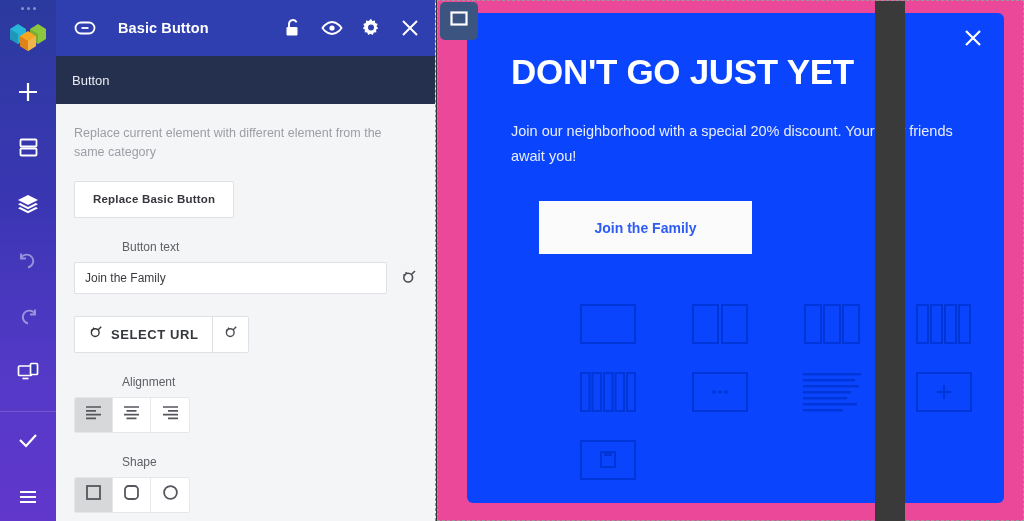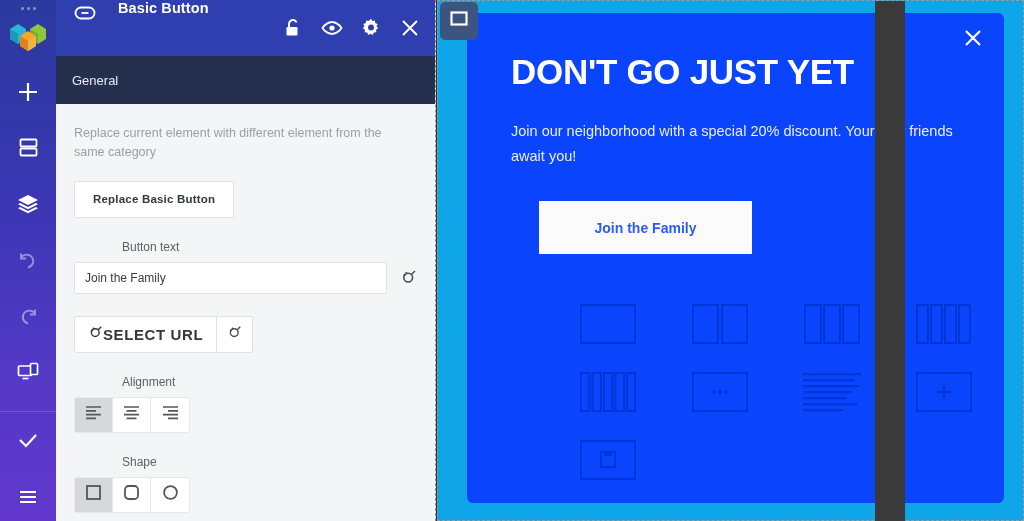--- a/index.html
+++ b/index.html
@@ -32,21 +32,21 @@
   .rail-div { width: 56px; height: 1px; background: rgba(255,255,255,.16); }
 
   
   .panel {
     position: absolute; left: 56px; top: 0; width: 380px; height: 521px;
     background: #f4f5f7; z-index: 30;
     border-right: 1px dashed #8f8f8f;
   }
   .panel-head {
     height: 56px; background: #2f3fb0;
-    display: flex; padding: 0 14px 0 16px;
+    display: flex; align-items: center; padding: 0 14px 0 16px;
     color: #fff;
   }
   .ph-icon { width: 26px; height: 26px; display: flex; align-items: center; justify-content: center; }
   .ph-title { font-size: 14.5px; font-weight: 700; margin-left: 20px; letter-spacing: .1px; }
   .ph-actions { margin-left: auto; display: flex; align-items: center; gap: 17px; }
   .ph-actions .ph-icon { width: 22px; height: 22px; }
 
   .panel-tabs {
     height: 48px; background: #24304d; display: flex; align-items: center;
     padding: 0 0 0 16px;
@@ -66,32 +66,32 @@
   .row { display: flex; align-items: center; }
   .text-input {
     width: 316px; height: 32px; background: #fff;
     border: 1px solid #e0e1e4; border-radius: 2px;
     padding: 0 10px; font-size: 12px; color: #3a3c41;
     font-family: "Liberation Sans", sans-serif;
     display: flex; align-items: center;
   }
   .plug { margin-left: 12px; width: 18px; height: 18px; display: flex; align-items: center; justify-content: center; color: #4a4c52; }
   .url-group { display: flex; align-items: stretch; border: 1px solid #e0e1e4; border-radius: 2px; background: #fff; height: 37px; }
-  .url-btn { display: flex; align-items: center; padding: 0 13px; font-size: 15px; font-weight: 700; letter-spacing: .6px; color: #35373c; }
+  .url-btn { display: flex; align-items: center; gap: 8px; padding: 0 13px; font-size: 13px; font-weight: 700; letter-spacing: .6px; color: #35373c; }
   .url-plug { width: 36px; border-left: 1px solid #e0e1e4; display: flex; align-items: center; justify-content: center; }
   .url-text { margin-left: 14px; font-size: 12px; color: #a8abb1; align-self: center; }
   .seg { display: flex; border: 1px solid #e6e7ea; border-radius: 2px; overflow: hidden; width: fit-content; background: #fff; }
   .seg-item { width: 38px; height: 34px; display: flex; align-items: center; justify-content: center; border-right: 1px solid #e6e7ea; color: #55575d; }
   .seg-item:last-child { border-right: none; }
   .seg-item.active { background: #d7d8da; }
 
   
   .canvas {
     position: absolute; left: 437px; top: 0; width: 587px; height: 521px;
-    background: #0ea5e9; z-index: 10;
+    background: #ec4899; z-index: 10;
     border: 1px dashed #9a9a9a;
   }
   .popup {
     position: absolute; left: 29px; top: 12px; width: 537px; height: 490px;
     background: #0a44fd; border-radius: 6px; overflow: hidden;
   }
   .popup-close {
     position: absolute; right: 20px; top: 16px; width: 22px; height: 22px;
     color: #fff; display: flex; align-items: center; justify-content: center;
   }
@@ -259,21 +259,21 @@
         </span>
         <span class="ph-icon">
           <svg width="20" height="20" viewBox="0 0 20 20">
               <path d="M3 3l14 14M17 3L3 17" stroke="#fff" stroke-width="2" fill="none"></path>
             </svg>
         </span>
       </span>
     </div>
 
     <div class="panel-tabs">
-      <span class="tab">General</span>
+      <span class="tab">Button</span>
     </div>
 
     <div class="panel-body">
 
       <div class="desc">Replace current element with different element from the same category</div>
       <div class="btn-outline">Replace Basic Button</div>
 
       <div class="field">
         <div class="field-label">Button text</div>
         <div class="row">

